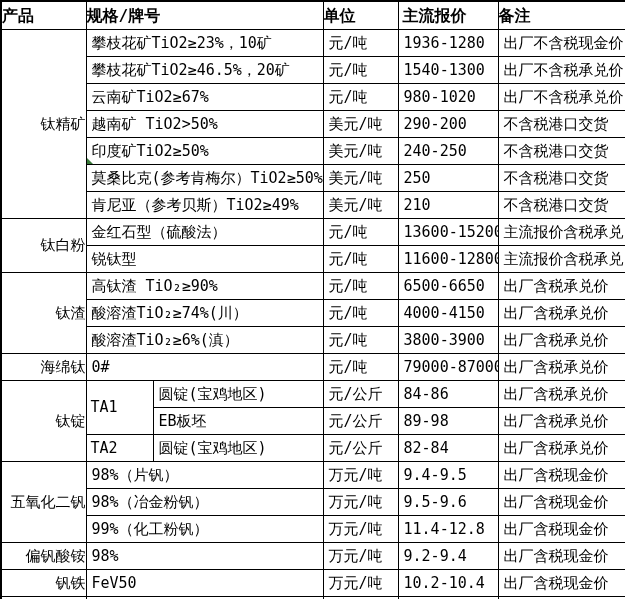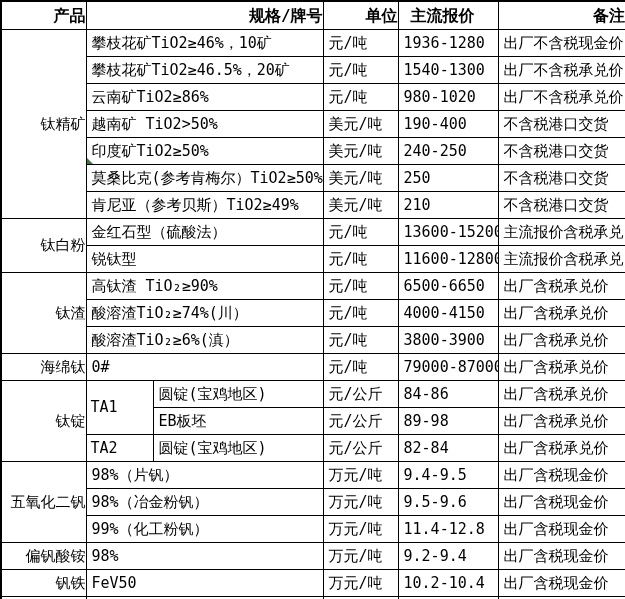--- a/index.html
+++ b/index.html
@@ -1,21 +1,21 @@
 <!DOCTYPE html>
 <html><head>
 <meta charset="utf-8">
 <style>
   html,body{margin:0;padding:0;background:#ffffff;}
   body{width:625px;font-family:"DejaVu Sans Mono","Liberation Mono",monospace;color:#000;}
   table{border-collapse:collapse;table-layout:fixed;width:625px;border:2px solid #000;}
   th,td{border:1px solid #000;height:26px;font-size:15px;line-height:1.1;
         white-space:nowrap;overflow:hidden;padding:0 2px 0 5px;background:#fff;}
-  thead th{height:27px;font-weight:bold;text-align:right;font-size:16px;padding:0;}
-  thead th.h-left{text-align:left;padding-left:12px;margin-left:31px;}
+  thead th{height:27px;font-weight:bold;text-align:left;font-size:16px;padding:0;}
+  thead th.h-left{text-align:left;padding-left:4px;margin-left:31px;}
   td.product{text-align:right;padding:0;}
   td.grade{padding-left:4px;margin-left:19px;}
   td.rel{position:relative;}
   .flag{position:absolute;left:0;bottom:0;width:0;height:0;
         border-bottom:6px solid #3a7a3a;border-right:6px solid transparent;}
 </style>
 </head>
 <body>
 
 <table>
@@ -33,41 +33,41 @@
       <th colspan="2">规格/牌号</th>
       <th>单位</th>
       <th class="h-left">主流报价</th>
       <th>备注</th>
     </tr>
   </thead>
   <tbody>
 
     <tr>
       <td class="product" rowspan="7">钛精矿</td>
-      <td colspan="2">攀枝花矿TiO2≥46%，10矿</td>
+      <td colspan="2">攀枝花矿TiO2≥23%，10矿</td>
       <td>元/吨</td>
       <td>1936-1280</td>
       <td>出厂不含税现金价</td>
     </tr>
     <tr>
       <td colspan="2">攀枝花矿TiO2≥46.5%，20矿</td>
       <td>元/吨</td>
       <td>1540-1300</td>
       <td>出厂不含税承兑价</td>
     </tr>
     <tr>
-      <td colspan="2">云南矿TiO2≥86%</td>
+      <td colspan="2">云南矿TiO2≥67%</td>
       <td>元/吨</td>
       <td>980-1020</td>
       <td>出厂不含税承兑价</td>
     </tr>
     <tr>
       <td colspan="2">越南矿 TiO2&gt;50%</td>
       <td>美元/吨</td>
-      <td>190-400</td>
+      <td>290-200</td>
       <td>不含税港口交货</td>
     </tr>
     <tr>
       <td colspan="2" class="rel">
         <span class="flag"></span><span>印度矿TiO2≥50%</span>
       </td>
       <td>美元/吨</td>
       <td>240-250</td>
       <td>不含税港口交货</td>
     </tr>

